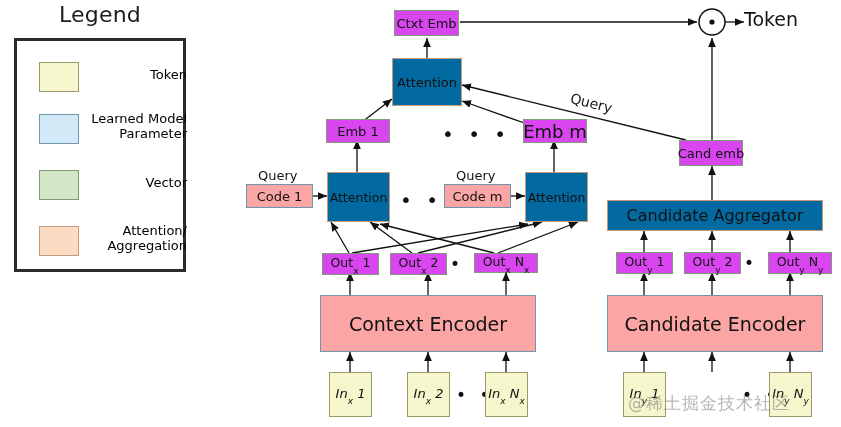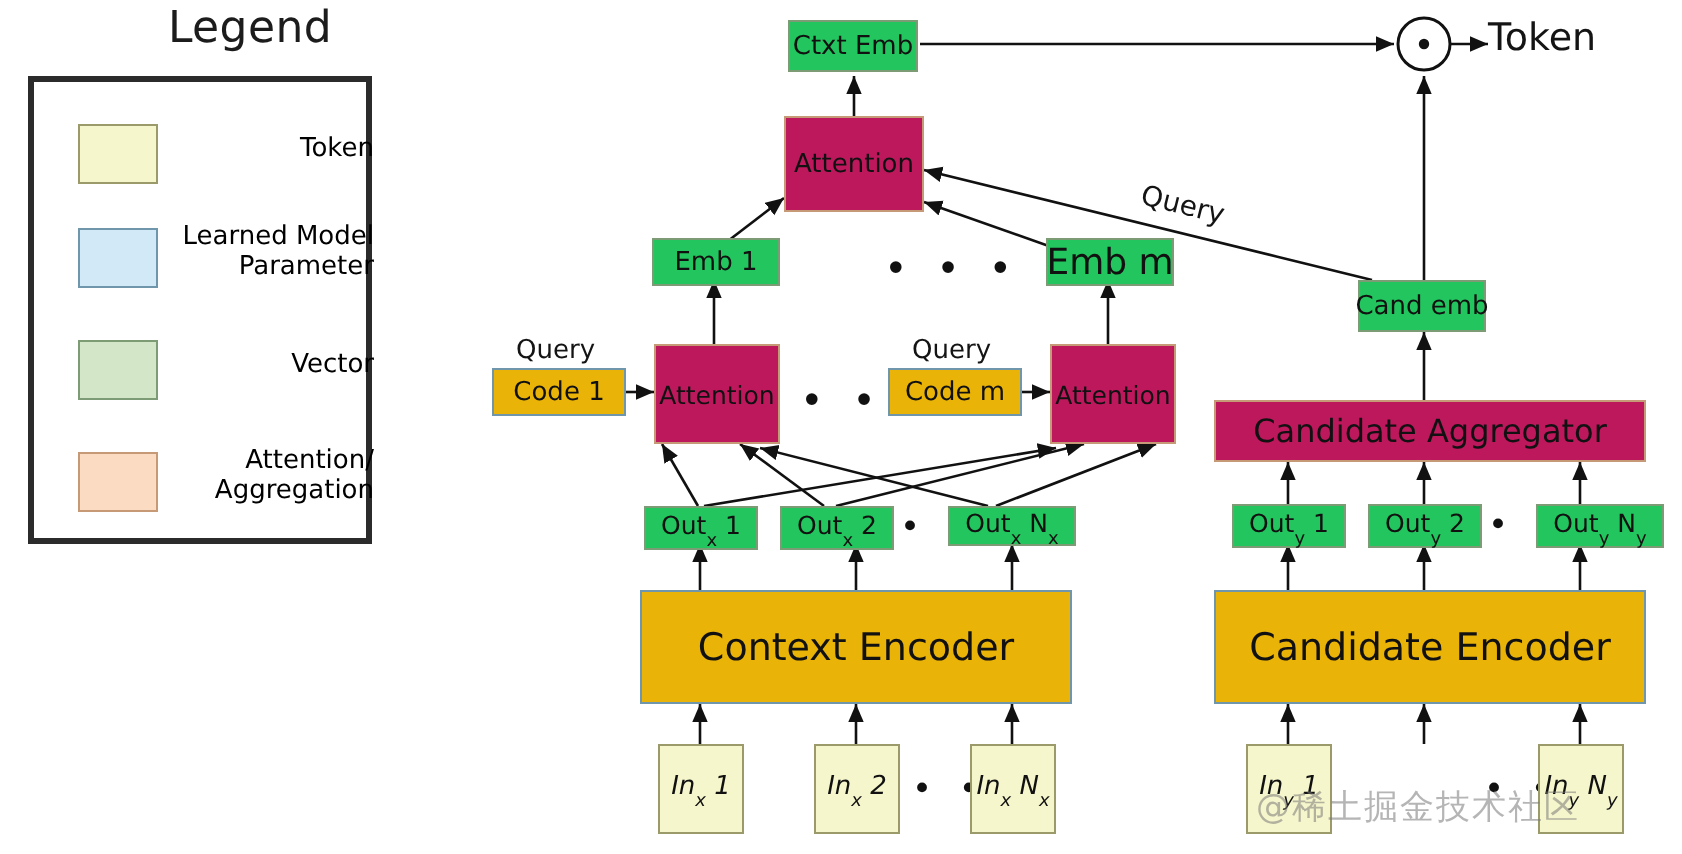--- a/index.html
+++ b/index.html
@@ -12,21 +12,20 @@
     font-family: "DejaVu Sans", sans-serif;
     color: #1a1a1a;
   }
   #root { position: absolute; inset: 0; }
 
   
   .legend-title {
     position: absolute; left: 0; top: 2px; width: 200px;
     text-align: center; font-size: 22px; color: #1c1c1c;
     letter-spacing: .2px;
-    padding-left: 25px;
   }
   .legend-box {
     position: absolute; left: 14px; top: 38px;
     width: 172px; height: 234px;
     border: 3px solid #2b2b2b; background: #fff;
     box-sizing: border-box;
   }
   .legend-row { position: absolute; left: 0; width: 100%; height: 40px; }
   .legend-swatch {
     position: absolute; left: 22px; width: 40px; height: 30px;
@@ -40,23 +39,23 @@
 
   
   .node {
     position: absolute; box-sizing: border-box;
     display: flex; align-items: center; justify-content: center;
     text-align: center; color: #111;
     border: 1px solid #8a8a8a;
     white-space: nowrap;
   }
   .n-token  { background: #f6f6cd; border-color: #9a9a6a; font-style: italic; }
-  .n-param  { background: #eab308; border-color: #6f96ab; }
-  .n-vector { background: #22c55e; border-color: #7d9b74; }
-  .n-attn   { background: #be185d; border-color: #c69a77; }
+  .n-param  { background: #fca5a5; border-color: #6f96ab; }
+  .n-vector { background: #d946ef; border-color: #7d9b74; }
+  .n-attn   { background: #0369a1; border-color: #c69a77; }
 
   .sub { font-size: 9px; vertical-align: sub; position: relative; top: 3px; }
 
   .plain {
     position: absolute; white-space: nowrap;
     color: #141414; display: flex; align-items: center;
   }
   .dots {
     position: absolute; font-size: 20px; letter-spacing: 4px;
     color: #111; white-space: nowrap;

